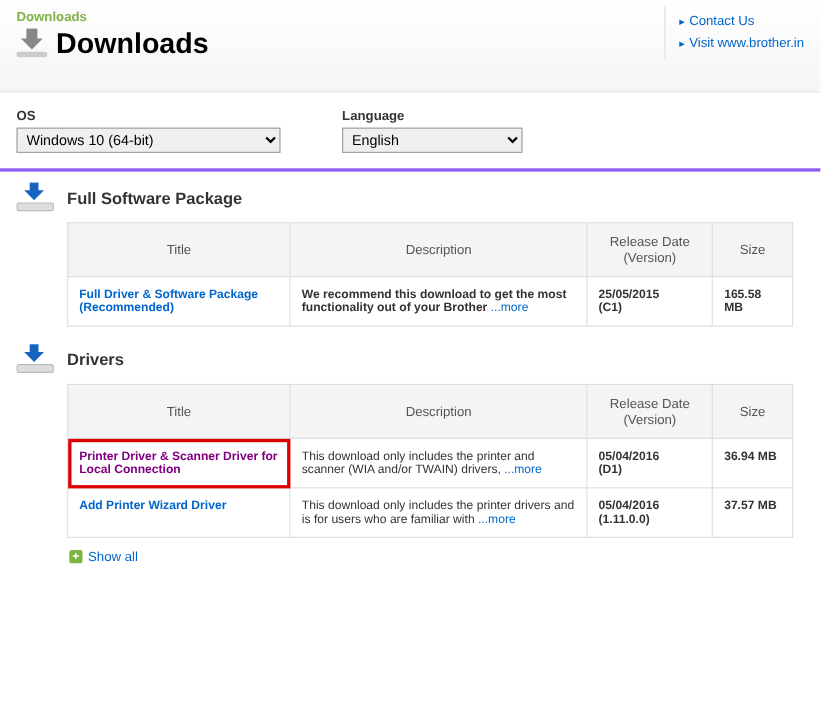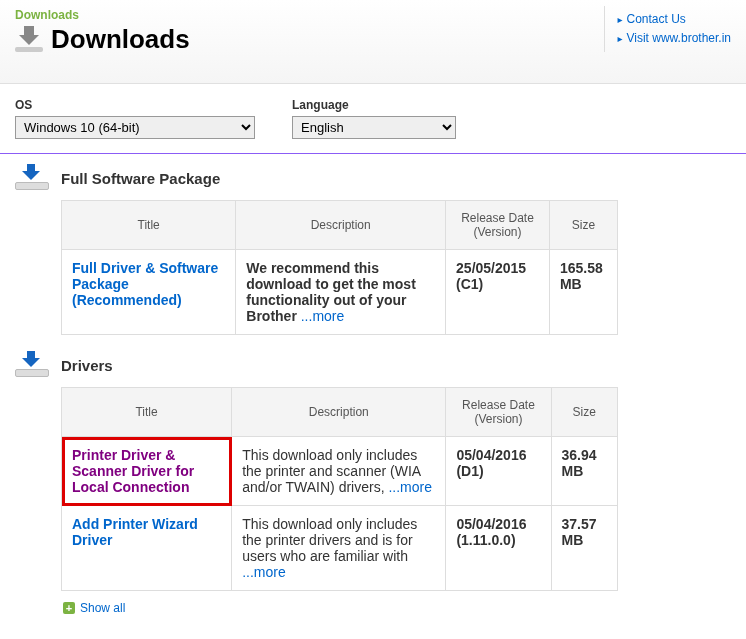--- a/index.html
+++ b/index.html
@@ -8,34 +8,34 @@
 .breadcrumb { color: #7cb342; font-size: 12px; font-weight: bold; }
 .title-row { display: flex; align-items: center; margin-top: 2px; }
 .dl-icon { width: 28px; height: 28px; margin-right: 8px; position: relative; }
 .dl-icon::before { content: ""; position: absolute; top: 0; left: 9px; width: 10px; height: 10px; background: #888; }
 .dl-icon::after { content: ""; position: absolute; top: 9px; left: 4px; width: 0; height: 0; border-left: 10px solid transparent; border-right: 10px solid transparent; border-top: 10px solid #888; }
 .dl-base { position: absolute; bottom: 2px; left: 0; width: 28px; height: 5px; background: #ccc; border-radius: 2px; }
 h1 { font-size: 26px; font-weight: bold; color: #000; }
 .quicklinks { position: absolute; right: 15px; top: 6px; border-left: 1px solid #ddd; padding: 4px 0 4px 12px; }
 .quicklinks a { display: block; color: #0066cc; text-decoration: none; font-size: 12px; line-height: 18px; }
 .quicklinks a::before { content: "▸"; color: #0066cc; margin-right: 4px; font-size: 10px; }
-.filters { padding: 14px 15px; border-bottom: 1px solid #8b5cf6; display: flex; gap: 37px; }
+.filters { padding: 14px 15px; border-bottom: 3px solid #8b5cf6; display: flex; gap: 56px; }
 .filter-group label { display: block; font-size: 12px; font-weight: bold; margin-bottom: 4px; }
 .filter-group select { width: 240px; padding: 2px 4px; font-size: 13px; border: 1px solid #999; }
 .filter-group.lang select { width: 164px; }
 .section { padding: 12px 15px 6px 15px; }
 .section-head { display: flex; align-items: center; margin-bottom: 10px; }
 .sec-icon { width: 34px; height: 24px; margin-right: 12px; position: relative; }
 .sec-icon .arrow { position: absolute; top: -2px; left: 12px; width: 8px; height: 8px; background: #1565c0; }
 .sec-icon .arrow::after { content: ""; position: absolute; top: 7px; left: -5px; width: 0; height: 0; border-left: 9px solid transparent; border-right: 9px solid transparent; border-top: 9px solid #1565c0; }
 .sec-icon .disk { position: absolute; bottom: 0; left: 0; width: 34px; height: 8px; background: #ddd; border: 1px solid #bbb; border-radius: 2px; }
 .section-title { font-size: 15px; font-weight: bold; }
-table.dl { width: 557px; margin-left: 46px; border-collapse: collapse; border: 1px solid #ddd; }
+table.dl { width: 660px; margin-left: 46px; border-collapse: collapse; border: 1px solid #ddd; }
 table.dl th { background: #f4f4f4; font-weight: normal; color: #555; padding: 10px 8px; border: 1px solid #ddd; font-size: 12px; text-align: center; }
-table.dl td { padding: 10px 10px; border: 1px solid #ddd; vertical-align: top; font-size: 14px; }
+table.dl td { padding: 10px 10px; border: 1px solid #ddd; vertical-align: top; font-size: 11px; }
 .col-title { width: 195px; }
 .col-desc { width: 260px; }
 .col-date { width: 110px; text-align: center; }
 .col-size { width: 70px; text-align: center; }
 td.center { text-align: left; }
 a.link { color: #0066cc; font-weight: bold; text-decoration: none; }
 a.link.visited { color: #800080; }
 .desc { color: #333; }
 .more { color: #0066cc; cursor: pointer; }
 .highlight { outline: 3px solid #d00; outline-offset: -3px; }

